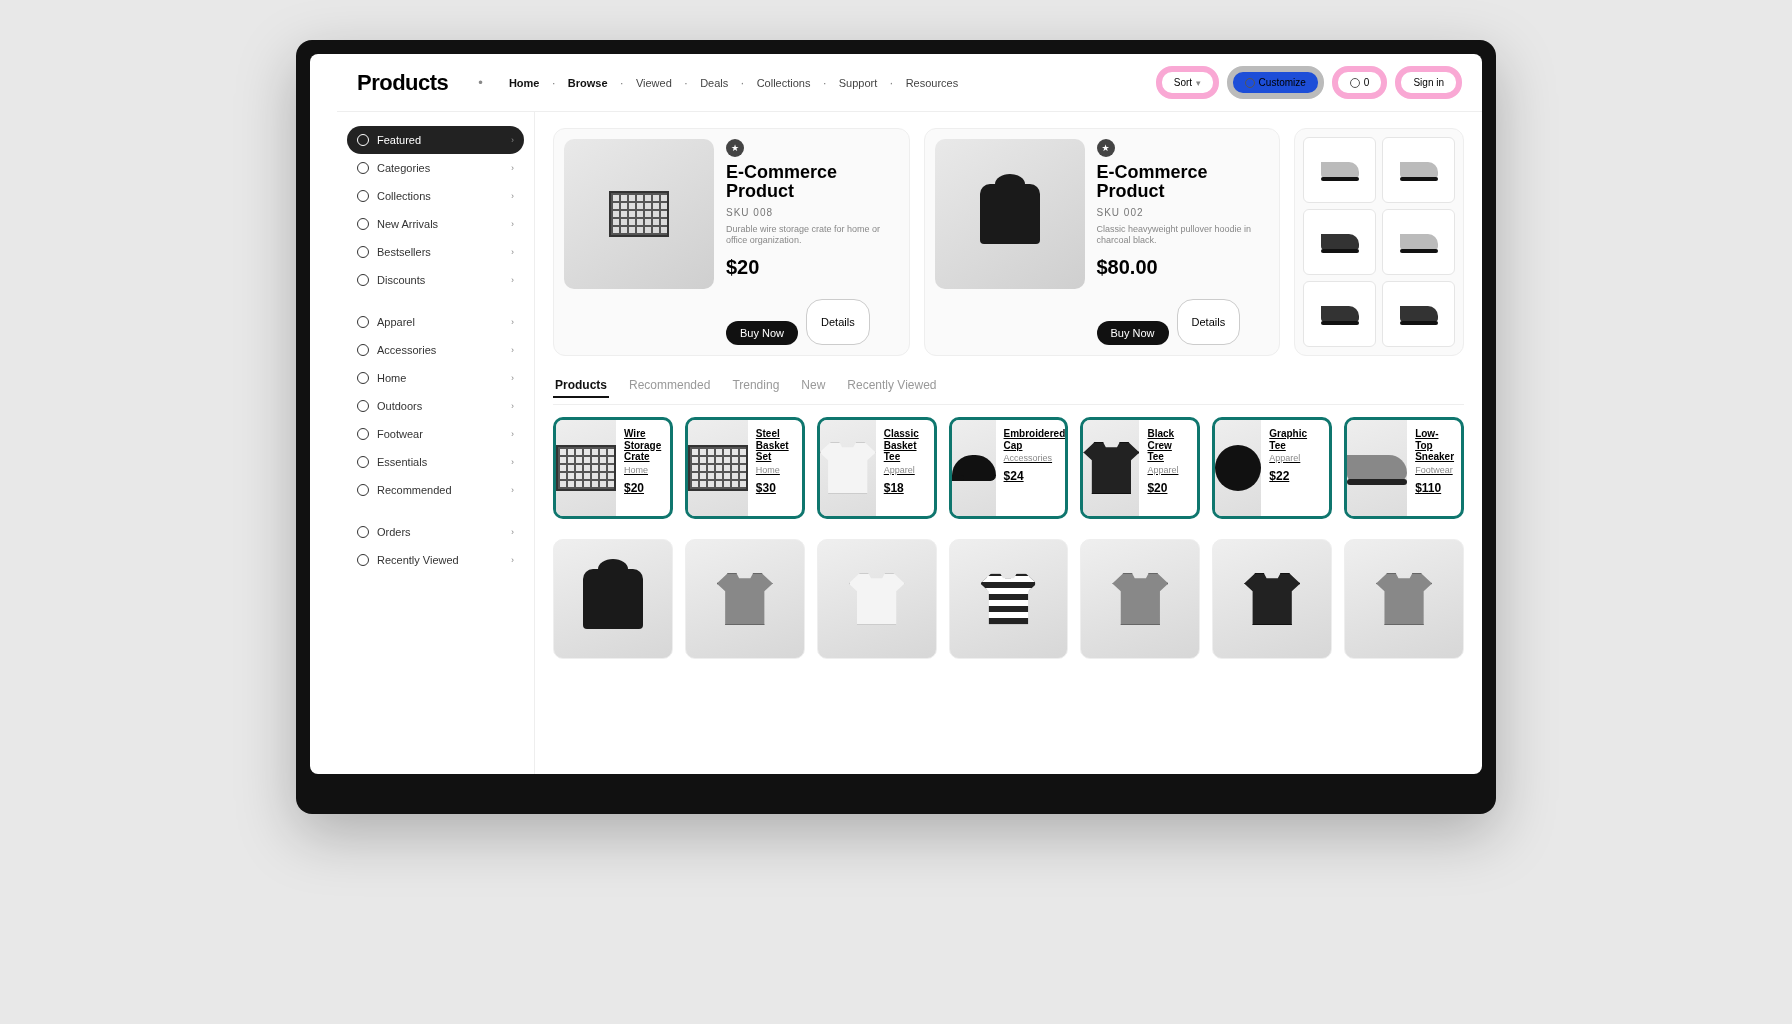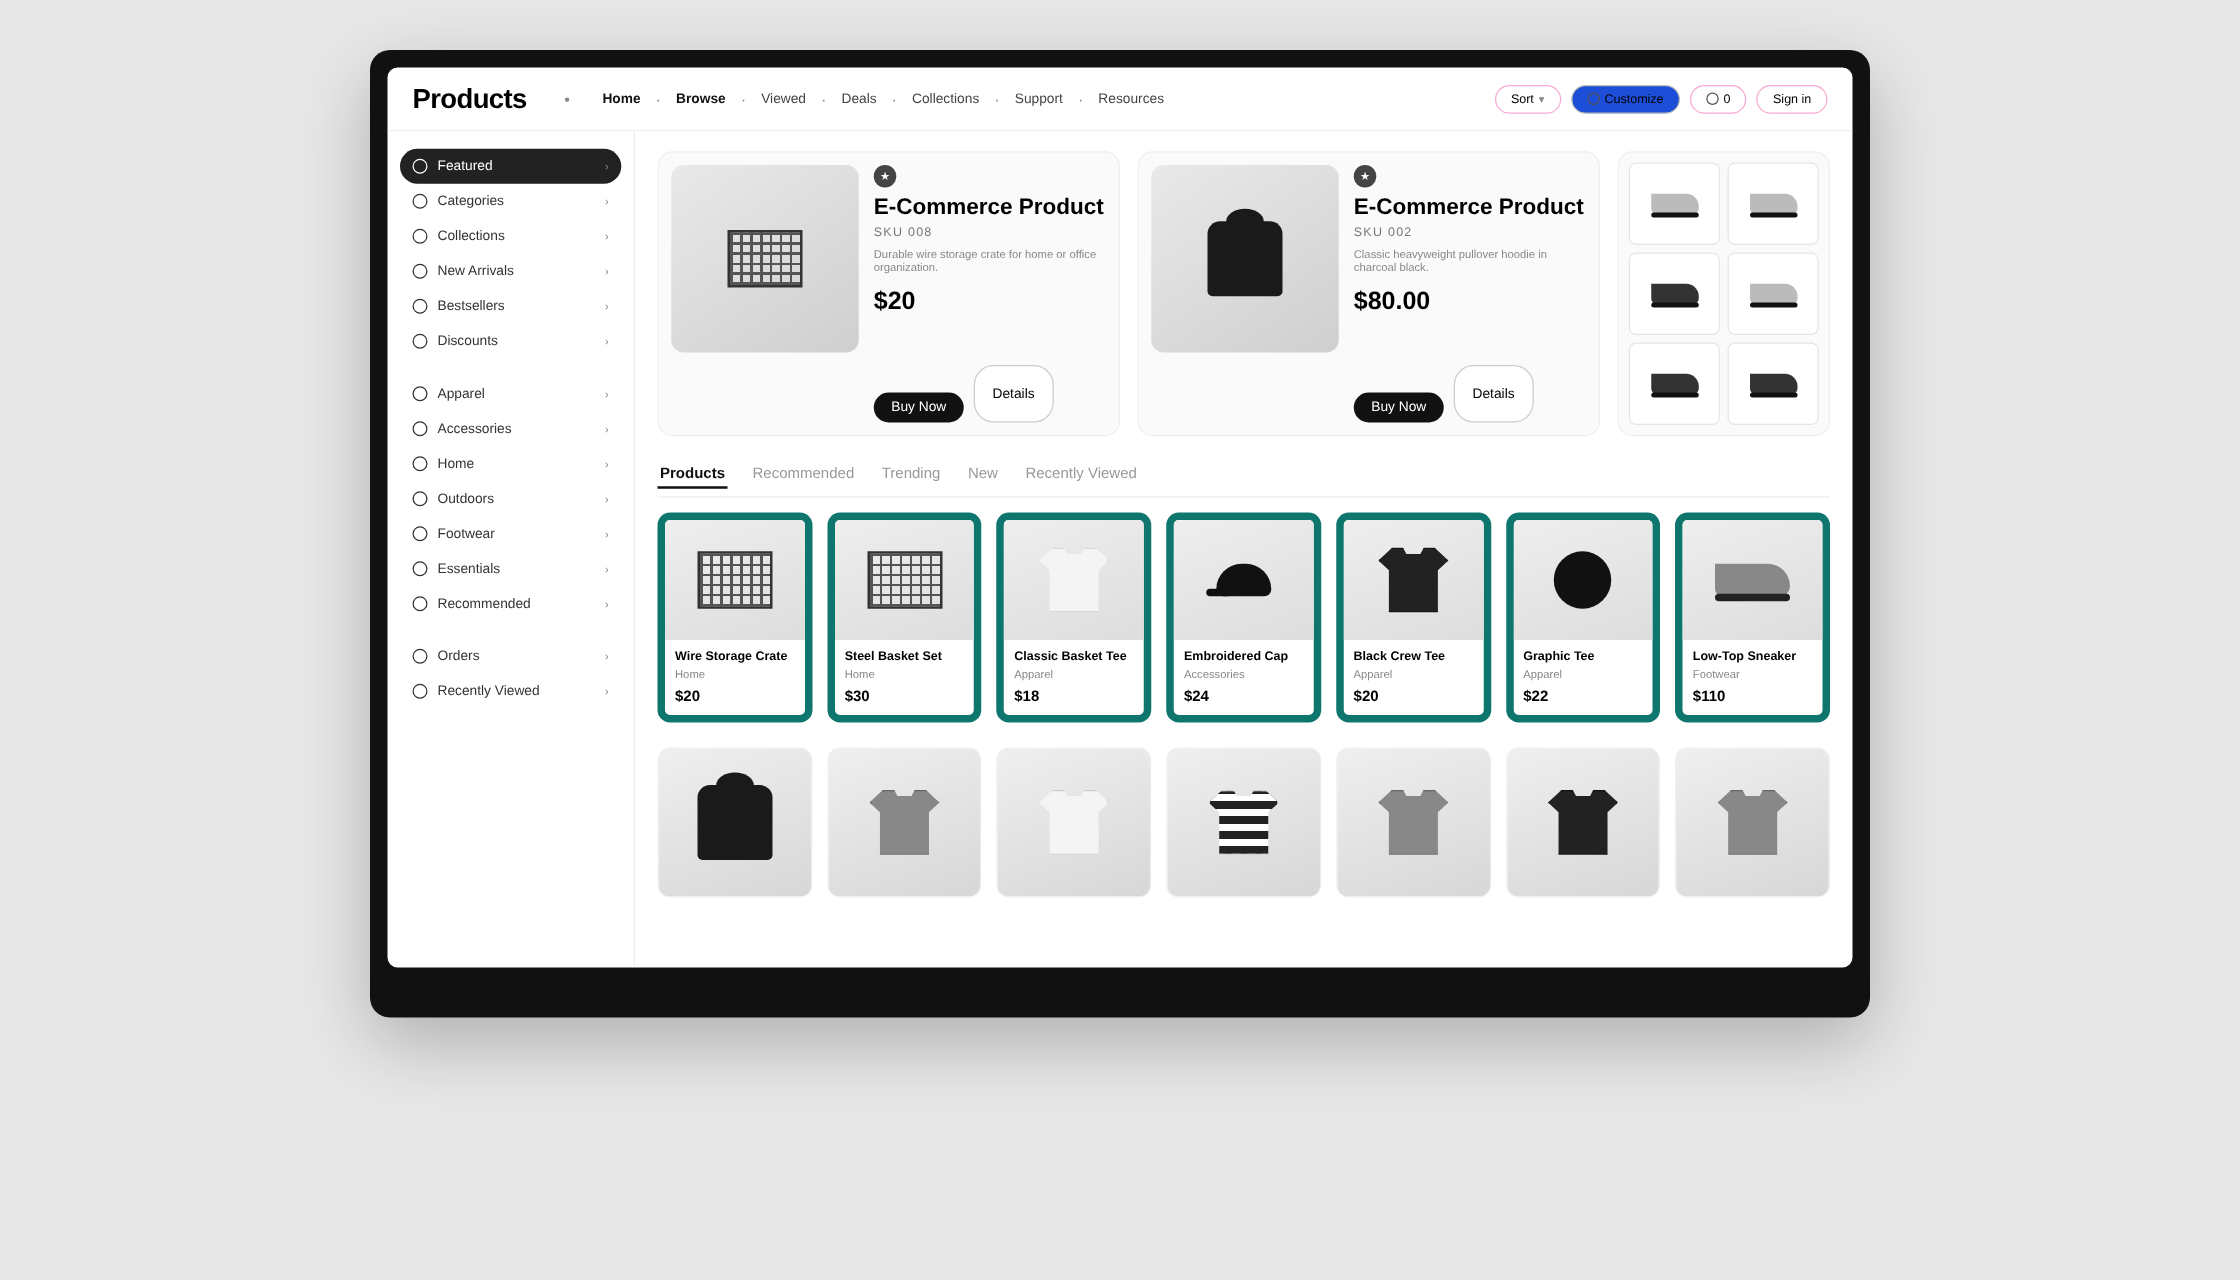--- a/index.html
+++ b/index.html
@@ -21,20 +21,21 @@
       padding: 14px 14px 40px 14px;
       box-shadow: 0 20px 60px rgba(0,0,0,0.25);
     }
     .screen {
       background: #fff;
       border-radius: 8px;
       height: 720px;
       overflow: hidden;
       display: flex;
       flex-direction: column;
+      padding-left: 27px;
     }
     
     .topbar {
       display: flex;
       align-items: center;
       padding: 12px 20px;
       border-bottom: 1px solid #eee;
       gap: 18px;
       font-size: 13px;
     }
@@ -52,21 +53,21 @@
       cursor: pointer;
       white-space: nowrap;
       display: flex;
       align-items: center;
       gap: 3px;
     }
     .nav-item.bold { font-weight: 700; color: #111; }
     .dot { color: #888; }
     .header-actions { display: flex; gap: 8px; align-items: center; }
     .pill-btn {
-      border: 1px solid #f9a8d4;
+      border: 6px solid #f9a8d4;
       background: #fff;
       border-radius: 16px;
       padding: 5px 12px;
       font-size: 10px;
       cursor: pointer;
       display: flex;
       align-items: center;
       gap: 4px;
     }
     .pill-btn.filled { background: #1d4ed8; border-color: #bbb; }
@@ -164,23 +165,24 @@
     }
     .tab { color: #999; padding: 4px 2px; cursor: pointer; }
     .tab.active { color: #111; font-weight: 800; border-bottom: 2px solid #111; }
 
     
     .grid {
       display: grid; grid-template-columns: repeat(7, 1fr);
       gap: 12px; margin-bottom: 20px;
     }
     .card {
-      background: #fff; border: 6px solid #0f766e; border-radius: 10px;
-      overflow: hidden; display: flex; flex-direction: column;
+      background: #fff; border: 3px solid #0f766e; border-radius: 10px;
+      overflow: hidden; display: flex; flex-direction: row;
       cursor: pointer;
+      text-decoration: underline;
     }
     .card-img {
       height: 96px;
       background: linear-gradient(160deg,#eee,#ddd);
       display: flex; align-items: center; justify-content: center;
     }
     .card-body { padding: 8px; }
     .card-title { font-size: 10px; font-weight: 700; line-height: 1.15; }
     .card-sub { font-size: 9px; color: #888; margin-top: 2px; }
     .card-price { font-size: 12px; font-weight: 800; margin-top: 6px; }

